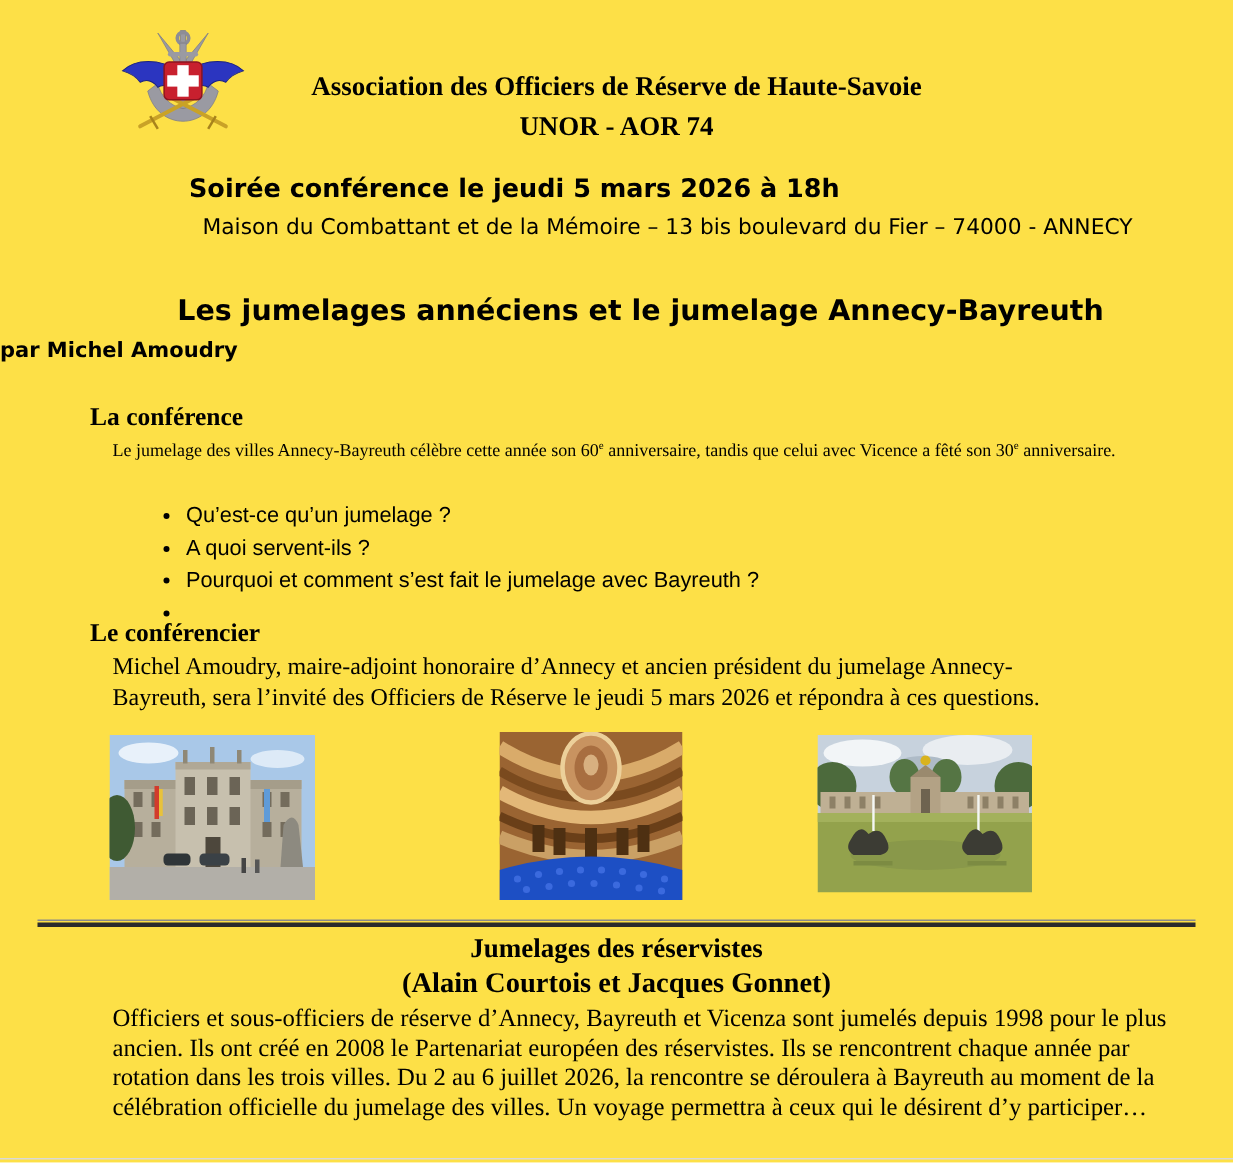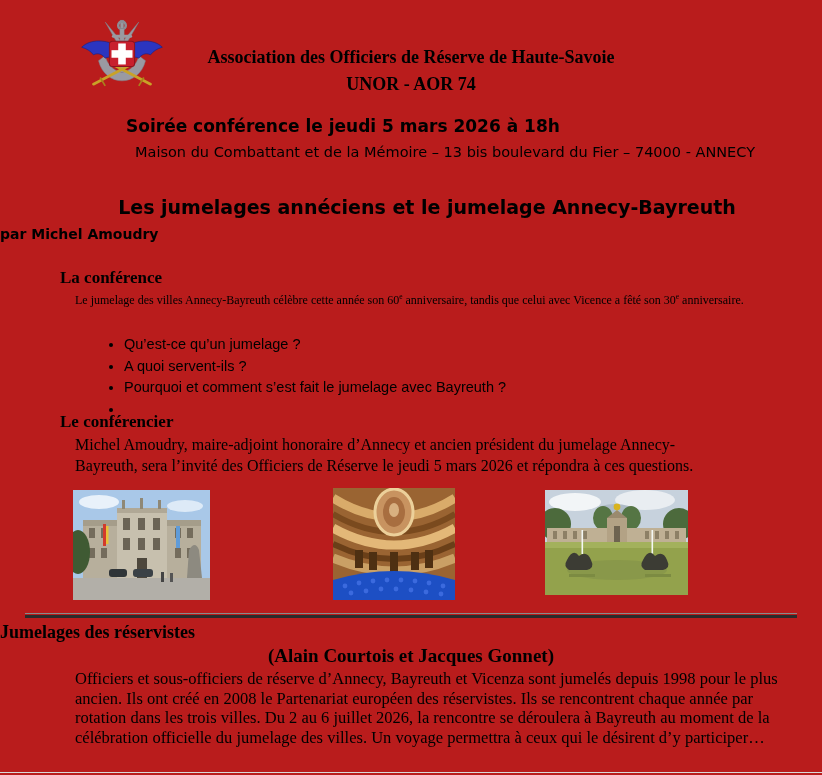--- a/index.html
+++ b/index.html
@@ -1,19 +1,19 @@
 <!DOCTYPE html>
 <html><head>
 <meta charset="utf-8">
 <style>
   html,body{margin:0;padding:0;background:#ffffff;}
   #page{
     position:relative;
     width:822px;height:775px;
-    background:#b91c1c;
+    background:#fde047;
     overflow:hidden;
     color:#000;
     font-family:"Liberation Serif", serif;
   }
   .abs{position:absolute;}
 
   
   .logo{left:80px;top:17px;width:84px;height:84px;}
   .org-block{left:0;top:44px;width:822px;text-align:center;
     font-family:"Liberation Serif", serif;font-weight:bold;font-size:18px;line-height:27px;}
@@ -47,21 +47,21 @@
   .photo1{left:73px;top:490px;width:137px;height:110px;}
   .photo2{left:333px;top:488px;width:122px;height:112px;}
   .photo3{left:545px;top:490px;width:143px;height:105px;}
 
   
   .divider{left:25px;top:613px;width:772px;height:5px;}
   .divider .d-thin{height:1px;background:#8a8a8a;}
   .divider .d-gap{height:1px;}
   .divider .d-thick{height:3px;background:#2b2b2b;}
 
-  .res-head{left:0;top:622px;width:822px;
+  .res-head{left:0;top:622px;width:822px;text-align:center;
     font-family:"Liberation Serif", serif;font-weight:bold;font-size:18px;}
   .res-sub{left:0;top:645px;width:822px;text-align:center;
     font-family:"Liberation Serif", serif;font-weight:bold;font-size:19px;}
   .res-para{left:75px;top:669px;width:712px;font-size:16.5px;line-height:19.5px;}
 
   .bottom-line{left:0;top:772px;width:822px;height:1px;background:#d9d9d9;}
 
   p{margin:0;}
 </style>
 </head>

